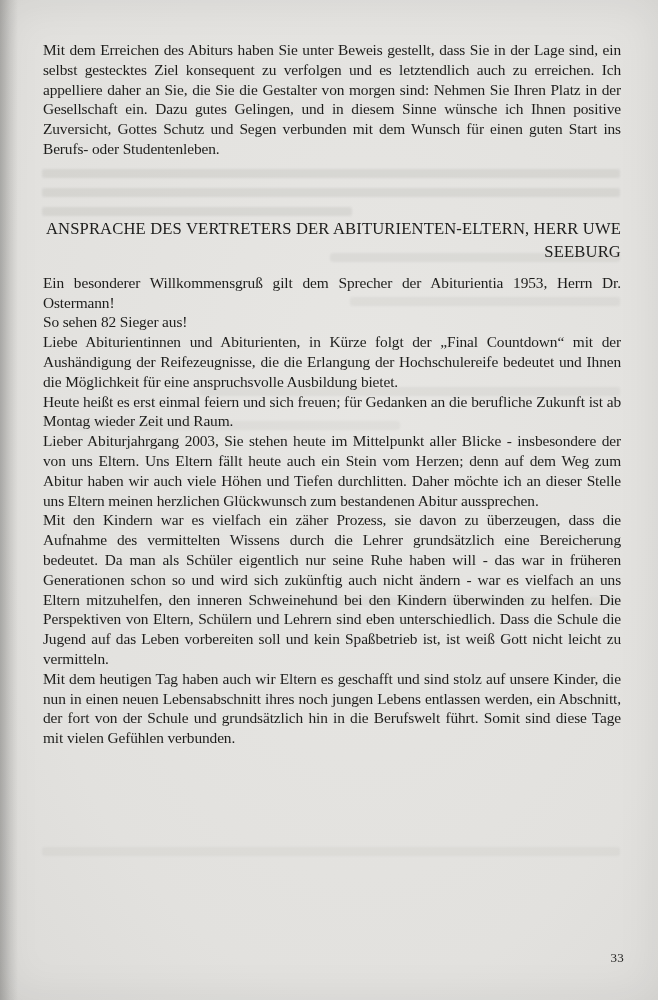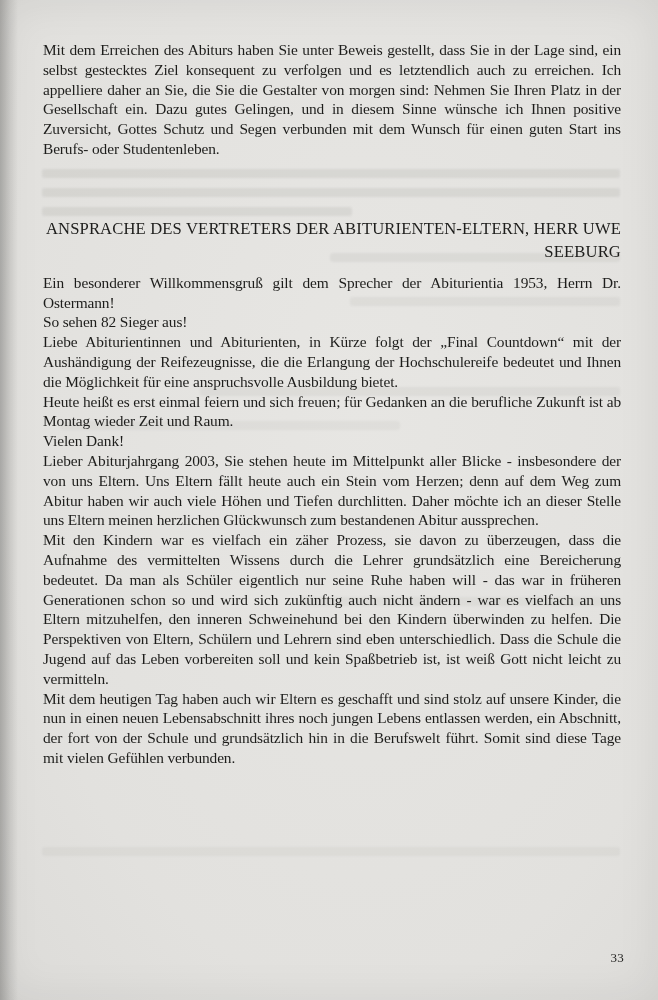--- a/index.html
+++ b/index.html
@@ -99,21 +99,20 @@
 
     <div class="gap-before-heading"></div>
 
     <h1 class="section-heading">ANSPRACHE DES VERTRETERS DER ABITURIENTEN-ELTERN, HERR UWE SEEBURG</h1>
 
     <div id="speech-body">
         <p>Ein besonderer Willkommensgruß gilt dem Sprecher der Abiturientia 1953, Herrn Dr. Ostermann!</p>
         <p>So sehen 82 Sieger aus!</p>
         <p>Liebe Abiturientinnen und Abiturienten, in Kürze folgt der „Final Countdown“ mit der Aushändigung der Reifezeugnisse, die die Erlangung der Hochschulereife bedeutet und Ihnen die Möglichkeit für eine anspruchsvolle Ausbildung bietet.</p>
         <p>Heute heißt es erst einmal feiern und sich freuen; für Gedanken an die berufliche Zukunft ist ab Montag wieder Zeit und Raum.</p>
-        <p>Vielen Dank!</p>
         <p>Lieber Abiturjahrgang 2003, Sie stehen heute im Mittelpunkt aller Blicke - insbesondere der von uns Eltern. Uns Eltern fällt heute auch ein Stein vom Herzen; denn auf dem Weg zum Abitur haben wir auch viele Höhen und Tiefen durchlitten. Daher möchte ich an dieser Stelle uns Eltern meinen herzlichen Glückwunsch zum bestandenen Abitur aussprechen.</p>
         <p>Mit den Kindern war es vielfach ein zäher Prozess, sie davon zu überzeugen, dass die Aufnahme des vermittelten Wissens durch die Lehrer grundsätzlich eine Bereicherung bedeutet. Da man als Schüler eigentlich nur seine Ruhe haben will - das war in früheren Generationen schon so und wird sich zukünftig auch nicht ändern - war es vielfach an uns Eltern mitzuhelfen, den inneren Schweinehund bei den Kindern überwinden zu helfen. Die Perspektiven von Eltern, Schülern und Lehrern sind eben unterschiedlich. Dass die Schule die Jugend auf das Leben vorbereiten soll und kein Spaßbetrieb ist, ist weiß Gott nicht leicht zu vermitteln.</p>
         <p>Mit dem heutigen Tag haben auch wir Eltern es geschafft und sind stolz auf unsere Kinder, die nun in einen neuen Lebensabschnitt ihres noch jungen Lebens entlassen werden, ein Abschnitt, der fort von der Schule und grundsätzlich hin in die Berufswelt führt. Somit sind diese Tage mit vielen Gefühlen verbunden.</p>
       </div>
   </div>
 
   <div class="page-number">33</div>
 </div>
 
 </body></html>

